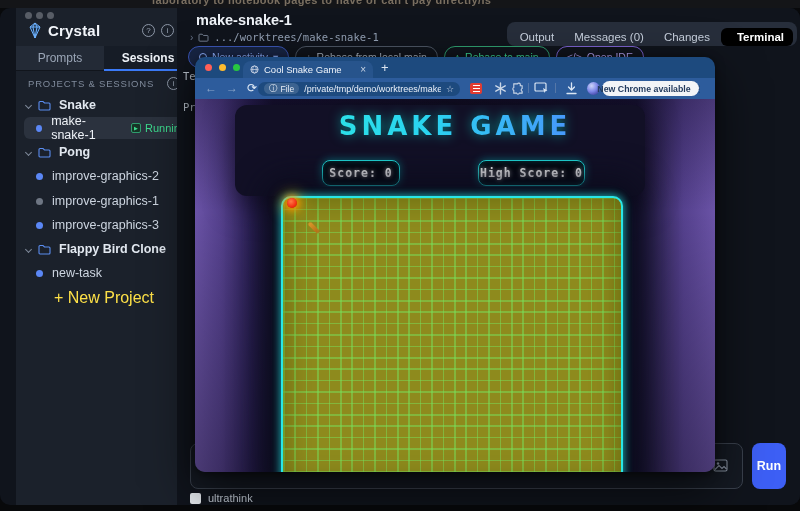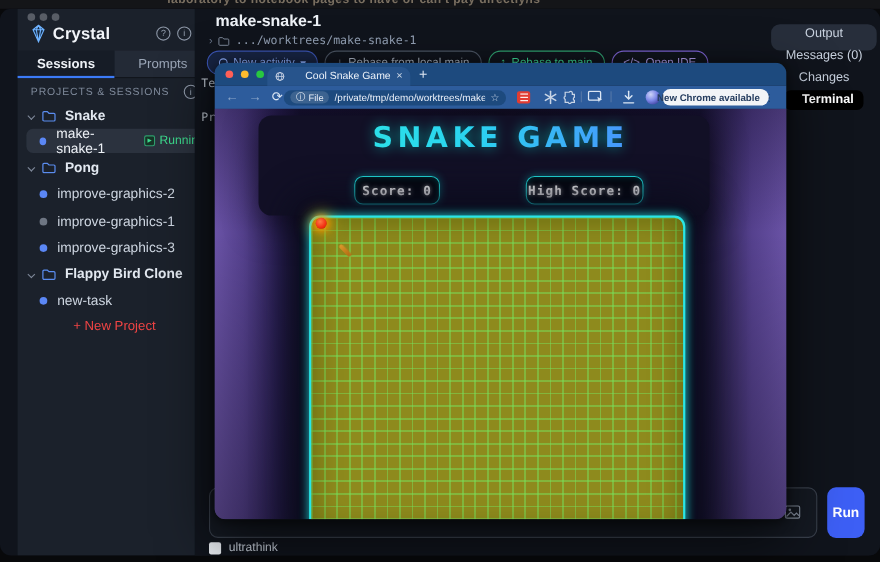--- a/index.html
+++ b/index.html
@@ -36,29 +36,29 @@
   .proj-row svg { margin-right:8px; }
   .sess-row { position:absolute; left:20px; height:16px; display:flex; align-items:center; color:#cdd5e0; font-size:12.5px; }
   .dot { width:7px; height:7px; border-radius:50%; margin-right:9px; }
   .dot.blue { background:#5b87f5; }
   .dot.gray { background:#6e7683; }
   .sel-row { position:absolute; left:8px; top:109px; width:162px; height:22px; background:#2b323e; border-radius:6px; display:flex; align-items:center; padding-left:12px; }
   .sel-row .name { color:#edf1f6; font-size:12.5px; margin-right:10px; }
   .run-badge { display:flex; align-items:center; gap:4px; }
   .run-badge .bicon { width:10px; height:10px; background:#173527; border:1px solid #2f9e6e; border-radius:2px; color:#3ddc8e; font-size:5px; line-height:8px; text-align:center; }
   .run-badge .btxt { color:#3ddc8e; font-size:11px; }
-  .new-proj { position:absolute; left:0; top:281px; width:100%; text-align:center; color:#ef4444; font-size:12px; }
+  .new-proj { position:absolute; left:0; top:281px; width:100%; text-align:center; color:#fde047; font-size:16px; }
 
   
   .main { position:absolute; left:177px; top:0; right:0; height:100%; background:#10141c; }
   .main-title { position:absolute; left:19px; top:4px; font-size:14.5px; font-weight:700; color:#eef2f7; }
   .crumb { position:absolute; left:13px; top:23px; display:flex; align-items:center; gap:5px; color:#93a0b4; }
   .crumb .gt { color:#68748a; font-size:10px; }
   .crumb .path { font-family:"DejaVu Sans Mono", monospace; font-size:10.5px; }
-  .view-tabs { position:absolute; right:3px; top:14px; height:24px; background:#272e3b; border-radius:8px; display:flex; align-items:center; padding:0 4px; gap:2px;flex-direction:column; }
+  .view-tabs { position:absolute; right:3px; top:14px; height:24px; background:#272e3b; border-radius:8px; display:flex; align-items:flex-end; padding:0 4px; gap:2px; }
   .view-tab { font-size:11.5px; color:#c9d2df; padding:3px 9px; border-radius:6px; }
   .view-tab.active { background:#000000; color:#ffffff; font-weight:600;padding-left:16px; }
   .pills { position:absolute; left:11px; top:38px; display:flex; gap:6px; }
   .pill { height:22px; display:flex; align-items:center; gap:5px; border-radius:11px; border:1px solid #4b5462; padding:0 10px; font-size:10.5px; color:#aeb8c6; white-space:nowrap; }
   .pill.blue { border-color:#3b55b4; background:#182544; color:#8fb0fe; }
   .pill.green { border-color:#2f9e6e; color:#3ddc97; }
   .pill.purple { border-color:#7b62cf; color:#b4a0f0; }
   .pill .ic-circle { width:8px; height:8px; border:1.2px solid #8fb0fe; border-radius:50%; }
   .term-frag { position:absolute; left:6px; font-family:"DejaVu Sans Mono", monospace; font-size:10.5px; color:#b9c1cb; }
 
@@ -67,21 +67,21 @@
   .run-btn { position:absolute; left:575px; top:435px; width:34px; height:46px; background:#3d5ff5; border-radius:8px; color:#ffffff; font-size:12.5px; font-weight:600; display:flex; align-items:center; justify-content:center; }
   .ultra { position:absolute; left:13px; top:484px; display:flex; align-items:center; gap:7px; }
   .ultra .cb { width:11px; height:11px; background:#e9edf2; border-radius:2px; }
   .ultra .lbl { font-size:11px; color:#c9d1dc; }
 
   
   .browser { position:absolute; left:195px; top:57px; width:520px; height:415px; border-radius:10px; overflow:hidden; box-shadow:0 18px 50px rgba(0,0,0,.65), 0 2px 10px rgba(0,0,0,.5); z-index:50; }
   .tabstrip { position:absolute; left:0; top:0; width:100%; height:21px; background:#1d4a7e; }
   .b-light { position:absolute; top:7px; width:7px; height:7px; border-radius:50%; }
   .tab { position:absolute; left:48px; top:4px; width:130px; height:17px; background:#27548c; border-radius:8px 8px 0 0; display:flex; align-items:center; padding:0 7px; gap:5px; }
-  .tab .ttl { flex:1; font-size:9.5px; color:#eef3fa; white-space:nowrap; overflow:hidden;text-align:right; }
+  .tab .ttl { flex:1; font-size:9.5px; color:#eef3fa; white-space:nowrap; overflow:hidden; }
   .tab .x { font-size:10px; color:#c8d4e4; }
   .newtab { position:absolute; left:186px; top:3px; color:#dce5f1; font-size:13px; }
   .toolbar { position:absolute; left:0; top:21px; width:100%; height:21px; background:#2d5c9c; display:flex; align-items:center; }
   .nav-ic { font-size:12px; color:#8ca6c9; position:absolute; top:3px; }
   .urlbar { position:absolute; left:63px; top:3.5px; width:202px; height:14px; background:#1d4a7e; border-radius:7px; display:flex; align-items:center; padding:0 6px; gap:5px; }
   .scheme-chip { display:flex; align-items:center; gap:3px; background:rgba(255,255,255,.14); border-radius:7px; padding:0 5px; height:11px; font-size:8.5px; color:#e8eef7; }
   .url-txt { flex:1; font-size:9px; color:#eaf0f9; white-space:nowrap; overflow:hidden; }
   .star { font-size:9px; color:#cfd9ea; }
   .ext-red { position:absolute; left:275px; top:5px; width:12px; height:11px; background:#e23c32; border-radius:2px; display:flex; flex-direction:column; justify-content:center; align-items:center; gap:1.5px; }
   .ext-red i { display:block; width:7px; height:1.3px; background:#ffffff; }
@@ -146,22 +146,22 @@
               <path d="M7 1 L12 5 L7 16 L2 5 Z M2 5 H12 M7 1 L5 5 L7 16 M7 1 L9 5 L7 16" fill="#17314f" stroke="#6fb3ff" stroke-width="1"></path>
             </svg>
         </span>
         <span class="app-title">Crystal</span>
         <span class="hdr-ic" style="left:126px">?</span>
         <span class="hdr-ic" style="left:145px">i</span>
         <span class="hdr-ic hdr-gear" style="left:163px">⚙</span>
       </div>
 
       <div class="side-tabs">
+        <div class="side-tab idle">Prompts</div>
         <div class="side-tab active">Sessions</div>
-        <div class="side-tab idle">Prompts</div>
       </div>
 
       <div class="section-row">
         <span class="lbl">PROJECTS &amp; SESSIONS</span>
         <span class="hdr-ic">i</span>
       </div>
 
       <div class="proj-row" style="top:89px">
         <span class="chev"></span>
         <svg width="13" height="11" viewBox="0 0 13 11">

